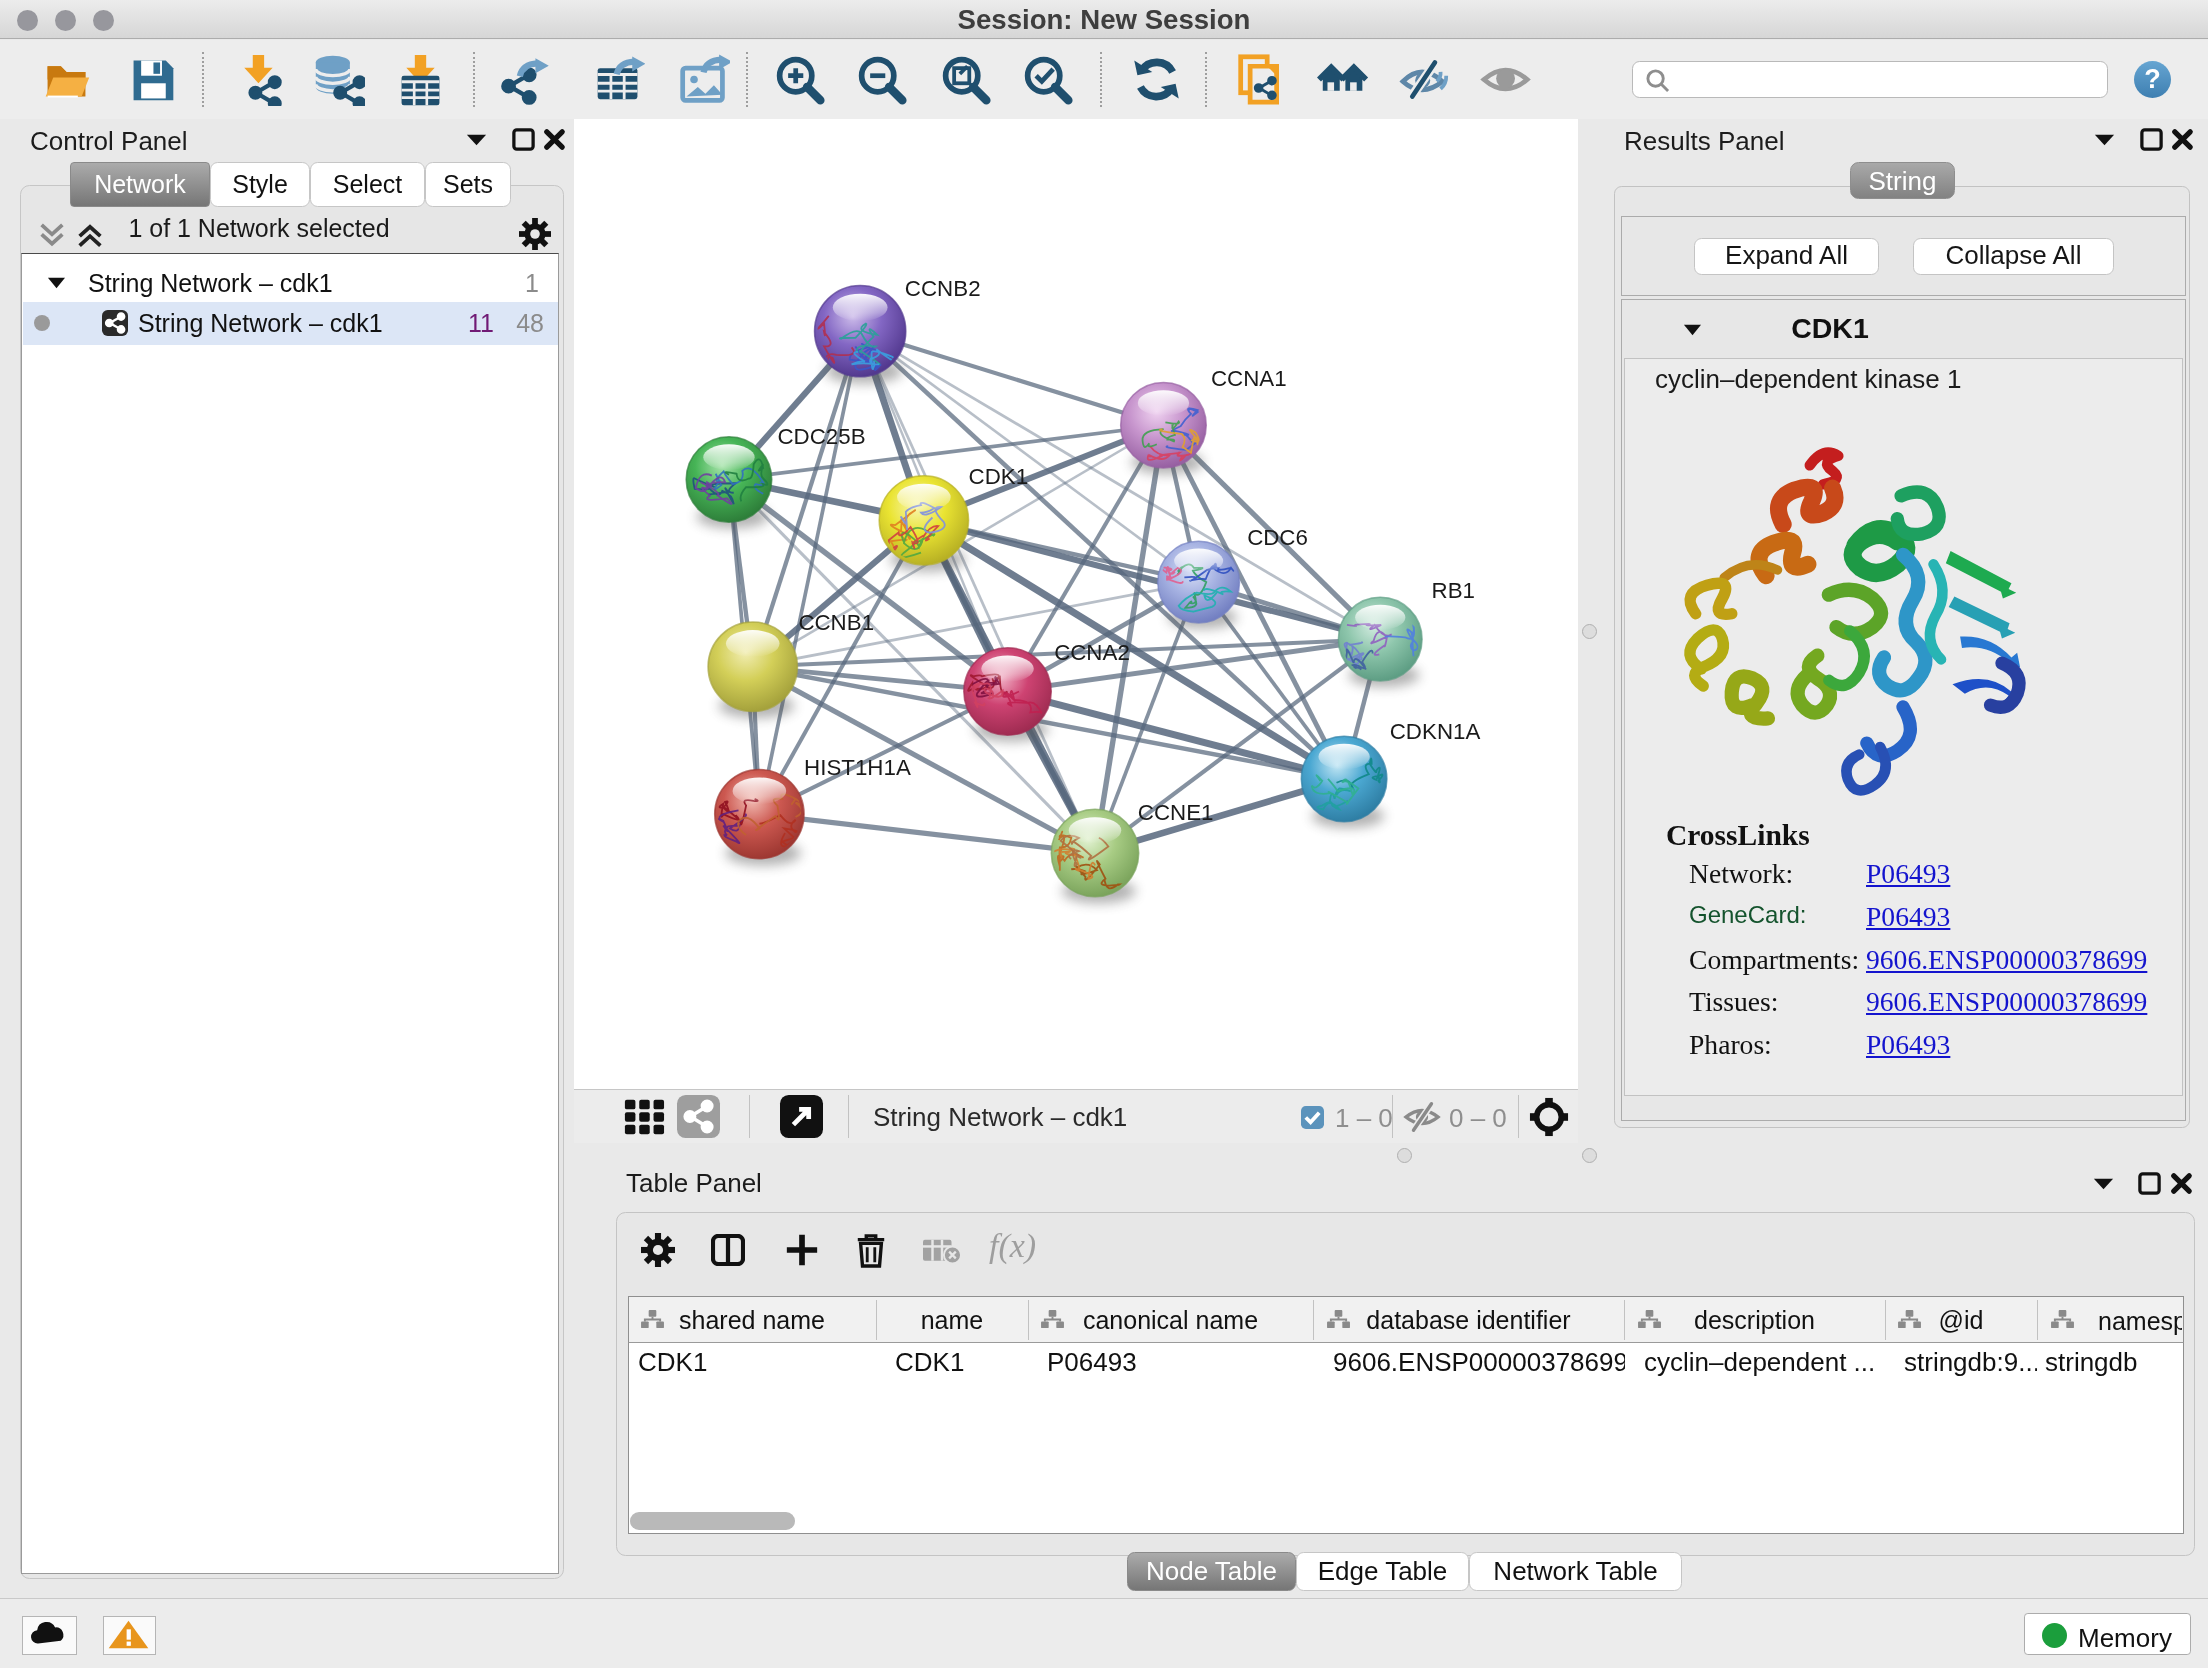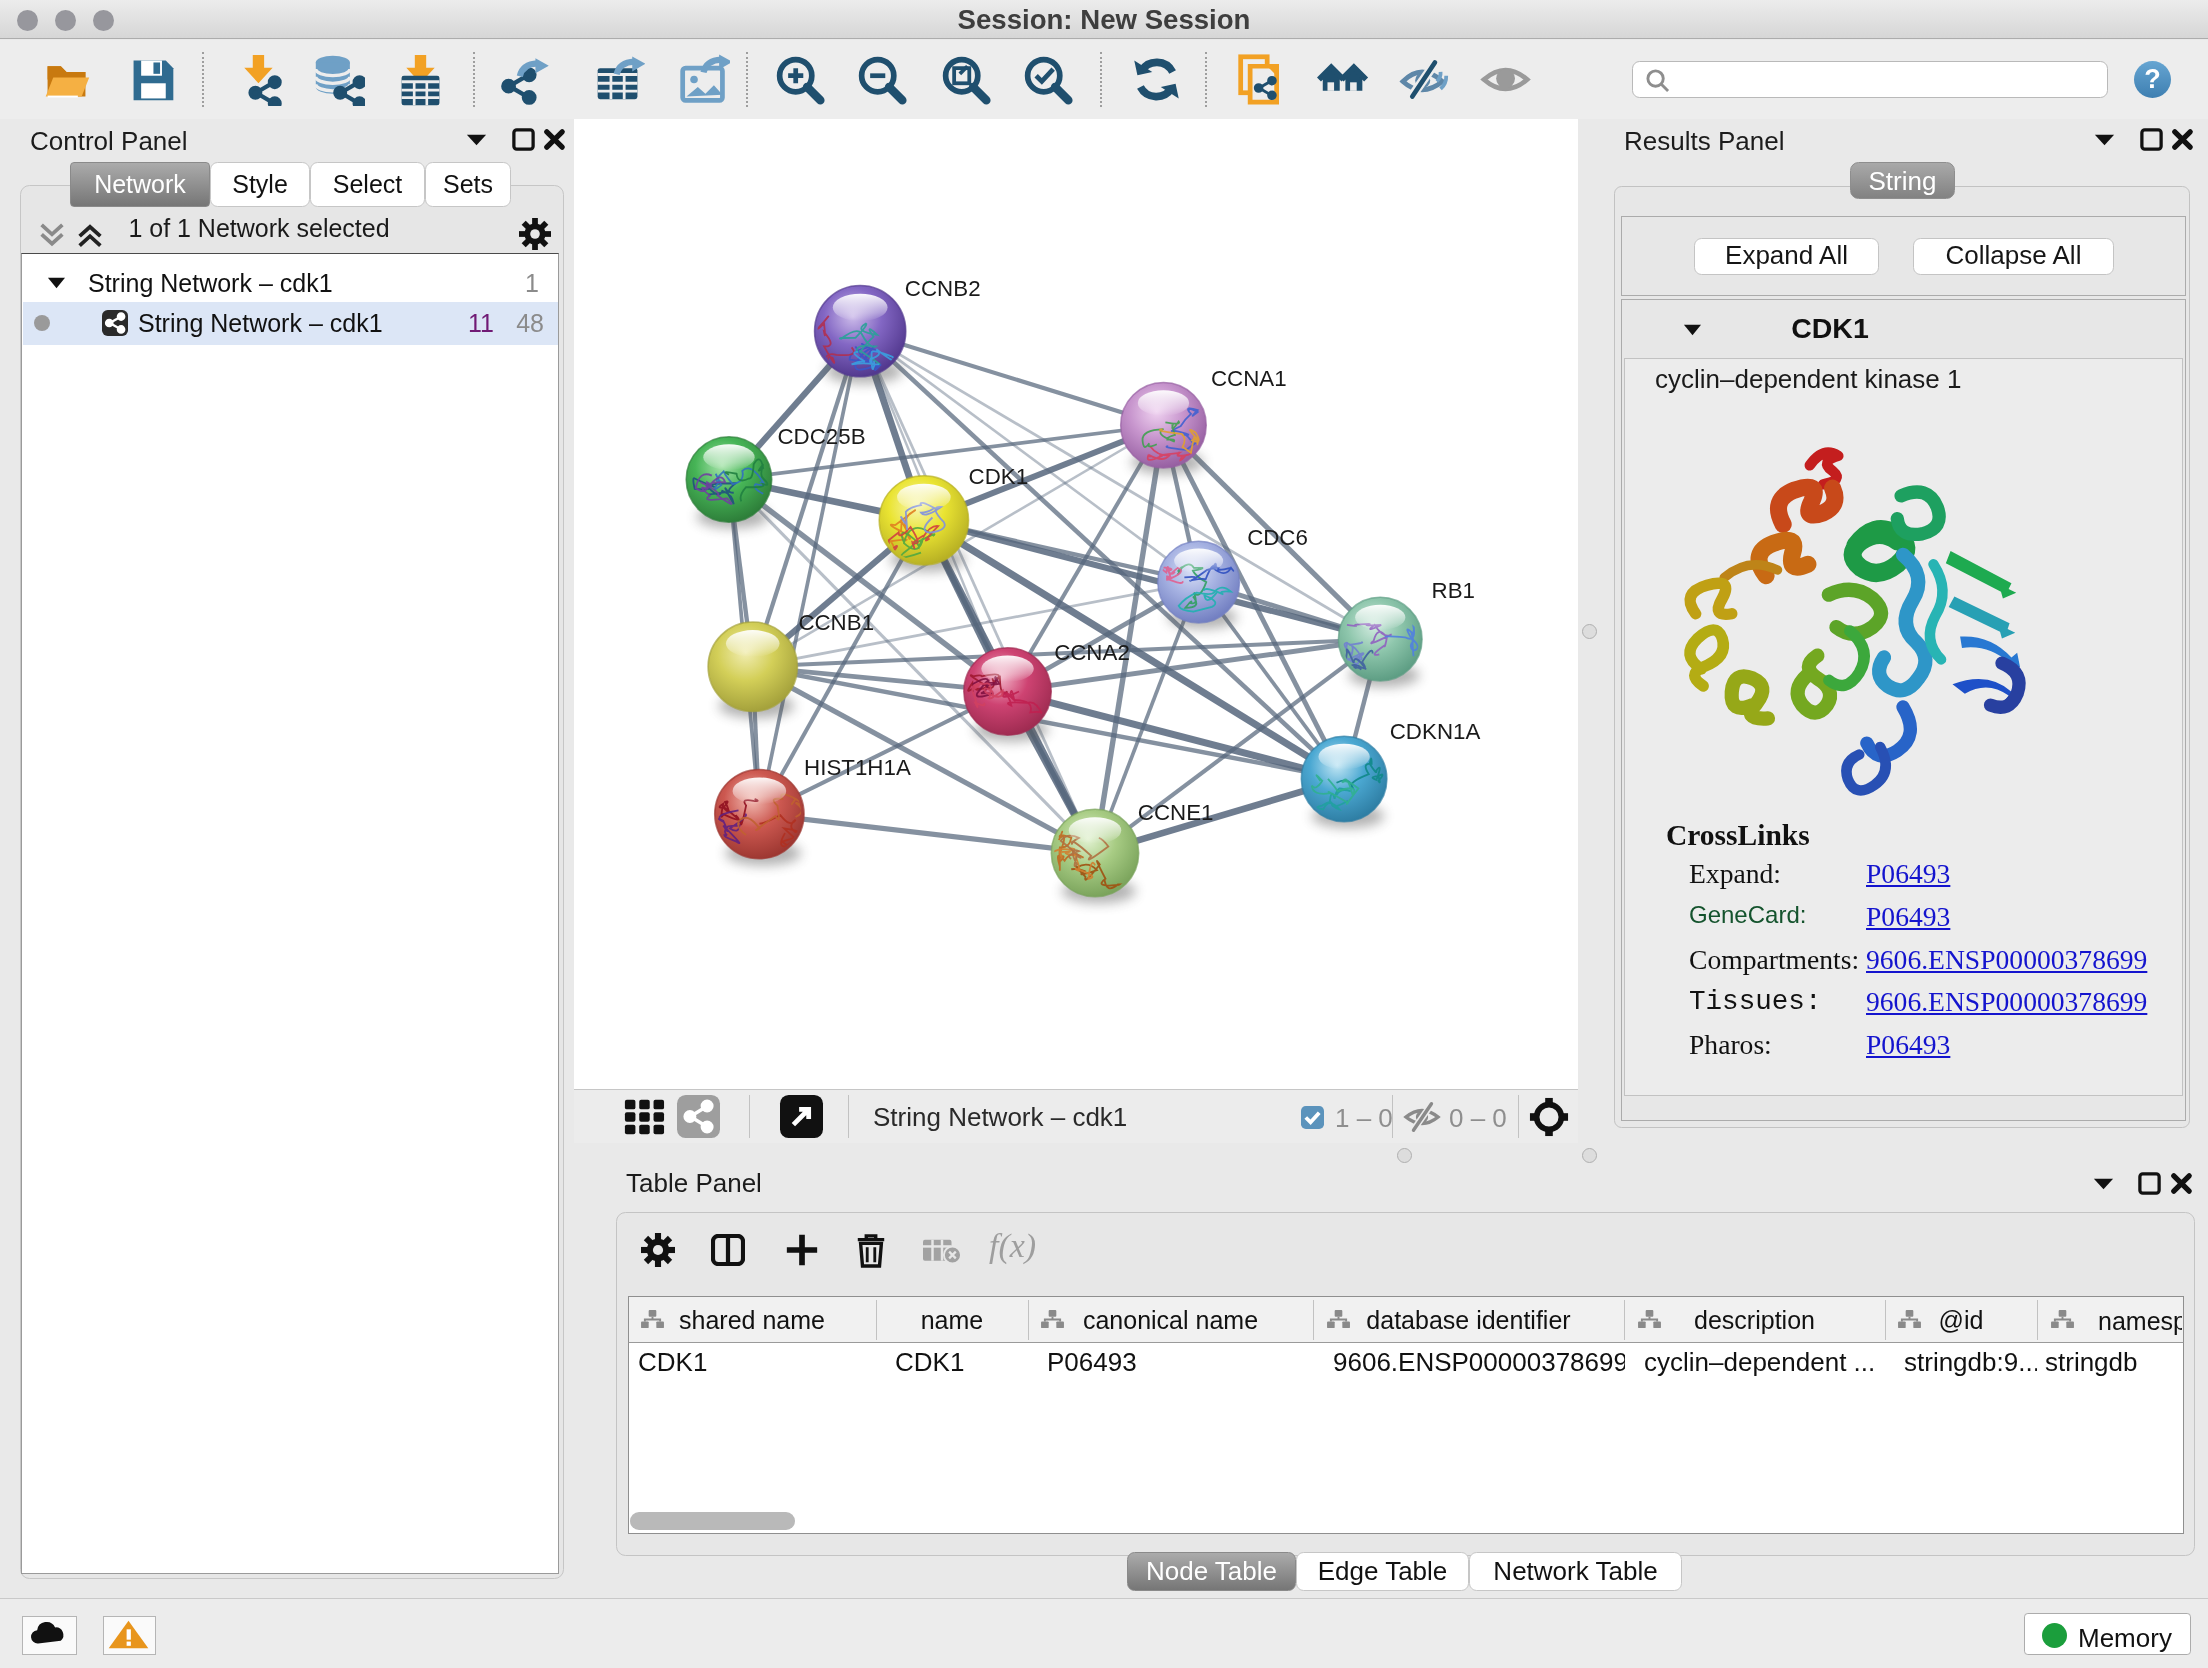--- a/index.html
+++ b/index.html
@@ -648,27 +648,27 @@
 <path d="M300 172 l58 28 l-2 6 l8 4 l-14 6 l-2 -7 l-54 -26 z" stroke="none" fill="#28A0B4"></path>
 <path d="M306 214 q32 -2 54 22 l6 -5 l3 15 l-15 1 l4 -5 q-22 -20 -50 -16 z" stroke="none" fill="#2878D2"></path>
 <path d="M298 264 q38 -14 62 8 l7 -4 l0 15 l-14 -2 l4 -5 q-22 -16 -46 -2 z" stroke="none" fill="#1E50C8"></path>
 <path d="M246 288 q18 30 -6 46 q-22 14 -32 -8" stroke="#2864C8" stroke-width="14"></path>
 <path d="M222 330 q14 26 -6 40 q-20 14 -28 -6 q-6 -18 12 -26" stroke="#2850B4" stroke-width="11"></path>
 <path d="M350 242 q24 10 16 32 q-8 20 -28 12" stroke="#2840A0" stroke-width="14"></path>
 </g>
     </svg>
   </div>
 <div class="abs" style="left:1666px;top:819px;font-family:'Liberation Serif', serif;font-size:29.5px;font-weight:bold;color:#111;">CrossLinks</div>
-<div class="abs" style="left:1689px;top:858px;font-family:'Liberation Serif', serif;font-size:27.6px;color:#111;">Expand:</div>
+<div class="abs" style="left:1689px;top:858px;font-family:'Liberation Serif', serif;font-size:27.6px;color:#111;">Network:</div>
 <div class="abs" style="left:1866px;top:858px;font-family:'Liberation Serif', serif;font-size:27.6px;color:#1414CE;text-decoration:underline;">P06493</div>
 <div class="abs" style="left:1689px;top:901px;font-family:Liberation Sans, sans-serif;font-size:24px;color:#14532d;">GeneCard:</div>
 <div class="abs" style="left:1866px;top:901px;font-family:'Liberation Serif', serif;font-size:27.6px;color:#1414CE;text-decoration:underline;">P06493</div>
 <div class="abs" style="left:1689px;top:944px;font-family:'Liberation Serif', serif;font-size:27.6px;color:#111;">Compartments:</div>
 <div class="abs" style="left:1866px;top:944px;font-family:'Liberation Serif', serif;font-size:27.6px;color:#1414CE;text-decoration:underline;">9606.ENSP00000378699</div>
-<div class="abs" style="left:1689px;top:986px;font-family:Liberation Mono, monospace;font-size:27.6px;color:#111;">Tissues:</div>
+<div class="abs" style="left:1689px;top:986px;font-family:Liberation Serif, serif;font-size:27.6px;color:#111;">Tissues:</div>
 <div class="abs" style="left:1866px;top:986px;font-family:'Liberation Serif', serif;font-size:27.6px;color:#1414CE;text-decoration:underline;">9606.ENSP00000378699</div>
 <div class="abs" style="left:1689px;top:1029px;font-family:'Liberation Serif', serif;font-size:27.6px;color:#111;">Pharos:</div>
 <div class="abs" style="left:1866px;top:1029px;font-family:'Liberation Serif', serif;font-size:27.6px;color:#1414CE;text-decoration:underline;">P06493</div>
 <div class="abs" style="left:1582px;top:624px;width:15px;height:15px;border-radius:50%;background:#DDD;border:1px solid #AFAFAF;"></div>
 <div class="abs" style="left:1397px;top:1148px;width:15px;height:15px;border-radius:50%;background:#DDD;border:1px solid #AFAFAF;"></div>
 <div class="abs" style="left:1582px;top:1148px;width:15px;height:15px;border-radius:50%;background:#DDD;border:1px solid #AFAFAF;"></div>
 <div class="abs ptitle" style="left:626px;top:1168px;">Table Panel</div>
 <div class="abs" style="left:2091px;top:1171px;">
     <svg width="25" height="25" viewBox="0 0 26 26" style="">
       <path d="M3 8 L23 8 L13 19 z" fill="#111"></path>

